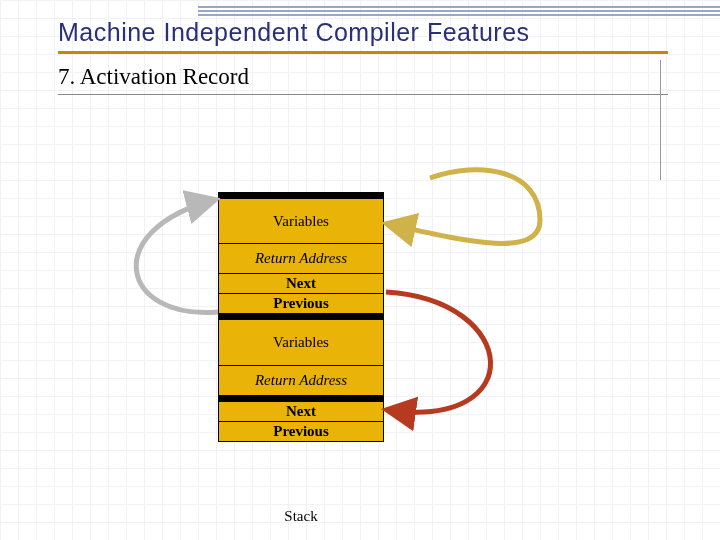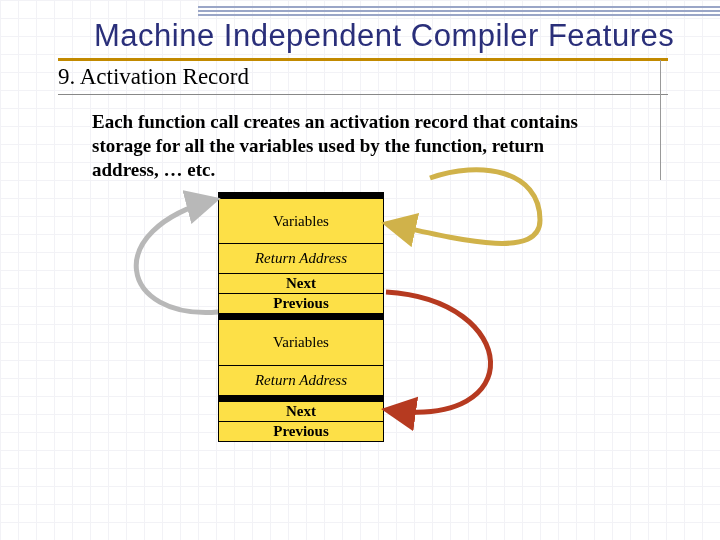--- a/index.html
+++ b/index.html
@@ -35,25 +35,24 @@
     height: 10px;
     margin-bottom: 2px;
     display: flex;
     flex-direction: column;
     gap: 2px;
     width: 560px;
     margin-left: 140px;
   }
   .title-bars div { height: 2px; background: #9aa6c7; }
   .title {
-    font-size: 31px;
+    font-size: 25px;
     color: #2a2f7a;
     font-family: Verdana, Geneva, sans-serif;
     letter-spacing: 0.5px;
-    margin-left: 36px;
   }
   .title-underline {
     height: 3px;
     background: #c28a00;
     margin-top: 4px;
     width: 610px;
   }
   .subtitle {
     position: absolute;
     left: 58px;
@@ -99,21 +98,21 @@
   }
   .stack .row {
     border: 1px solid #000;
     border-top: none;
     text-align: center;
     font-family: 'Times New Roman', serif;
     font-size: 15px;
     display: flex;
     align-items: center;
     justify-content: center;
-    background: #fde047;
+    background: #eab308;
   }
   .stack .row.first { border-top: 1px solid #000; }
   .stack .cap {
     height: 6px;
     background: #000;
     border: 1px solid #000;
   }
   .stack .sep {
     height: 6px;
     background: #000;
@@ -148,39 +147,39 @@
   <div class="title-wrap">
     <div class="title-bars">
       <div></div>
         <div></div>
         <div></div>
     </div>
     <div class="title">Machine Independent Compiler Features</div>
     <div class="title-underline"></div>
   </div>
 
-  <div class="subtitle">9. Activation Record</div>
+  <div class="subtitle">7. Activation Record</div>
   <div class="subtitle-underline"></div>
   <div class="vertical-rule"></div>
 
-  <div class="body-text">Each function call creates an activation record that contains storage for all the variables used by the function, return address, … etc.</div>
 
   <div class="stack">
     <div class="cap"></div>
     <div class="row first tall">Variables</div>
     <div class="row med">Return Address</div>
     <div class="row short">Next</div>
     <div class="row short">Previous</div>
     <div class="sep"></div>
     <div class="row tall">Variables</div>
     <div class="row med">Return Address</div>
     <div class="sep"></div>
     <div class="row short">Next</div>
     <div class="row short">Previous</div>
   </div>
+  <div class="caption">Stack</div>
 
   <svg class="arrows" width="720" height="540">
     <defs>
       <marker id="ah-yellow" viewBox="0 0 10 10" refX="8" refY="5" markerWidth="7" markerHeight="7" orient="auto-start-reverse">
         <path d="M0,0 L10,5 L0,10 z" fill="#d0b24a"></path>
       </marker>
       <marker id="ah-gray" viewBox="0 0 10 10" refX="8" refY="5" markerWidth="7" markerHeight="7" orient="auto-start-reverse">
         <path d="M0,0 L10,5 L0,10 z" fill="#b8b8b8"></path>
       </marker>
       <marker id="ah-red" viewBox="0 0 10 10" refX="8" refY="5" markerWidth="7" markerHeight="7" orient="auto-start-reverse">

